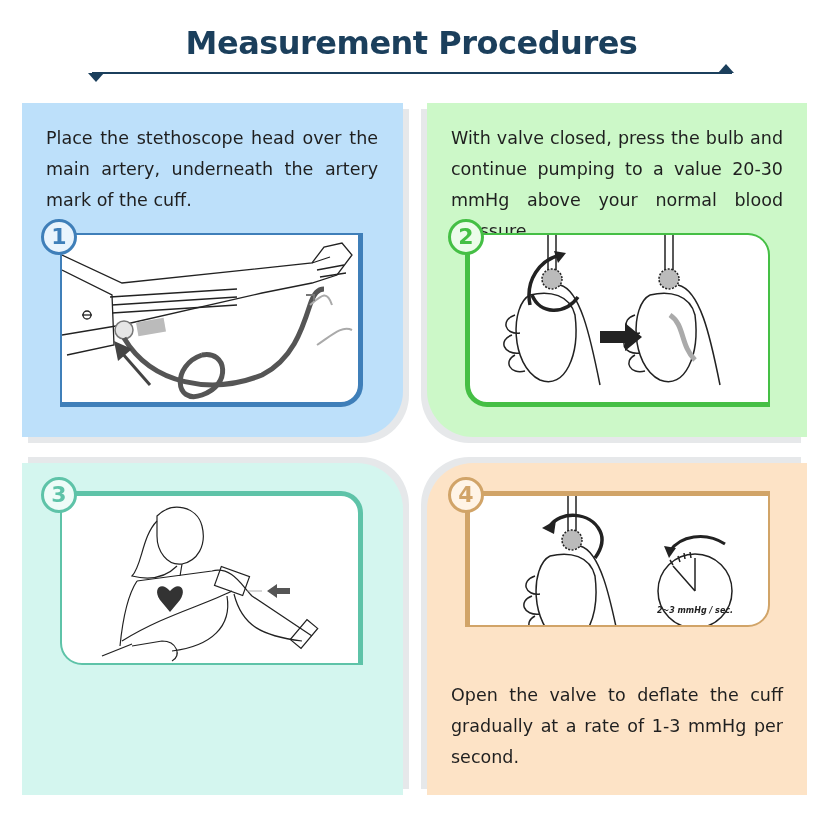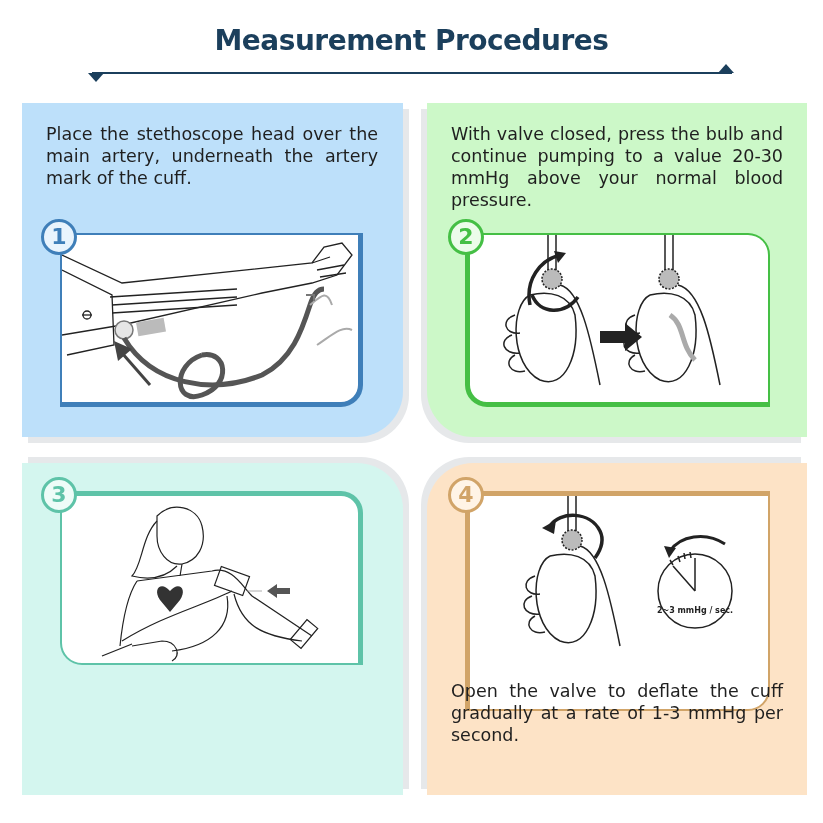--- a/index.html
+++ b/index.html
@@ -1,21 +1,21 @@
 <!DOCTYPE html>
 <html><head>
 <meta charset="utf-8">
 <style>
   * { box-sizing: border-box; margin: 0; padding: 0; }
   html, body { width: 823px; height: 823px; background: #ffffff; overflow: hidden; }
   body { position: relative; font-family: "DejaVu Sans", "Liberation Sans", sans-serif; color: #1f1f1f; }
 
   .title {
     position: absolute; left: 0; top: 24px; width: 823px; text-align: center;
-    font-family: "DejaVu Sans", sans-serif; font-weight: bold; font-size: 28px;
+    font-family: "DejaVu Sans", sans-serif; font-weight: bold; font-size: 32px;
     color: #1b3f5c; letter-spacing: -0.5px;
   }
   .title-rule {
     position: absolute; left: 92px; top: 72px; width: 640px; height: 2px; background: #1b3f5c;
   }
   .tri-down {
     position: absolute; left: 88px; top: 73px; width: 0; height: 0;
     border-left: 8px solid transparent; border-right: 8px solid transparent; border-top: 9px solid #1b3f5c;
   }
   .tri-up {
@@ -37,45 +37,45 @@
 
   .p3 { left: 22px; top: 463px; width: 381px; height: 332px; }
   .p3 .shadow { left: 6px; top: -6px; width: 381px; height: 332px; border-top-right-radius: 48px; }
   .p3 .bg { left: 0; top: 0; width: 381px; height: 332px; background: #d4f6ef; border-top-right-radius: 46px; }
 
   .p4 { left: 427px; top: 463px; width: 380px; height: 332px; }
   .p4 .shadow { left: -6px; top: -6px; width: 380px; height: 332px; border-top-left-radius: 48px; }
   .p4 .bg { left: 0; top: 0; width: 380px; height: 332px; background: #fde3c6; border-top-left-radius: 46px; }
 
   .ptext {
-    position: absolute; font-size: 17.5px; line-height: 22px; color: #1f1f1f;
+    position: absolute; font-size: 17.5px; line-height: 31px; color: #1f1f1f;
     text-align: justify; text-align-last: left;
   }
   .p1 .ptext { left: 24px; top: 20px; width: 332px; }
   .p2 .ptext { left: 24px; top: 20px; width: 332px; }
   .p3 .ptext { left: 24px; top: 217px; width: 332px; }
   .p4 .ptext { left: 24px; top: 217px; width: 332px; }
 
   .frame { position: absolute; background: #ffffff; overflow: hidden; }
   .p1 .frame { left: 38px; top: 130px; width: 303px; height: 174px;
     border-top: 2px solid #3f7fb9; border-left: 2px solid #3f7fb9;
     border-right: 5px solid #3f7fb9; border-bottom: 5px solid #3f7fb9;
     border-bottom-right-radius: 22px; }
   .p2 .frame { left: 38px; top: 130px; width: 305px; height: 174px;
     border-top: 2px solid #45bf45; border-right: 2px solid #45bf45;
     border-left: 5px solid #45bf45; border-bottom: 5px solid #45bf45;
     border-bottom-left-radius: 22px; border-top-right-radius: 22px; }
   .p3 .frame { left: 38px; top: 28px; width: 303px; height: 174px;
     border-top: 5px solid #5ec3a8; border-right: 5px solid #5ec3a8;
     border-left: 2px solid #5ec3a8; border-bottom: 2px solid #5ec3a8;
     border-top-right-radius: 22px; border-bottom-left-radius: 22px; }
-  .p4 .frame { left: 38px; top: 28px; width: 305px; height: 220px;
+  .p4 .frame { left: 38px; top: 28px; width: 305px; height: 136px;
     border-top: 5px solid #d1a468; border-left: 5px solid #d1a468;
     border-right: 2px solid #d1a468; border-bottom: 2px solid #d1a468;
-    border-bottom-right-radius: 22px; }
+    border-bottom-right-radius: 22px; font-style: italic; }
 
   .badge {
     position: absolute; width: 36px; height: 36px; border-radius: 50%;
     background: #ffffff; border: 3px solid; text-align: center;
     font-weight: bold; font-size: 22px; line-height: 30px;
   }
   .p1 .badge { left: 19px; top: 116px; border-color: #3f7fb9; color: #3f7fb9; background: #e9f4fd; }
   .p2 .badge { left: 21px; top: 116px; border-color: #45bf45; color: #45bf45; background: #ecfcea; }
   .p3 .badge { left: 19px; top: 14px; border-color: #5ec3a8; color: #5ec3a8; background: #eefcf8; }
   .p4 .badge { left: 21px; top: 14px; border-color: #d1a468; color: #d1a468; background: #fff4e6; }

